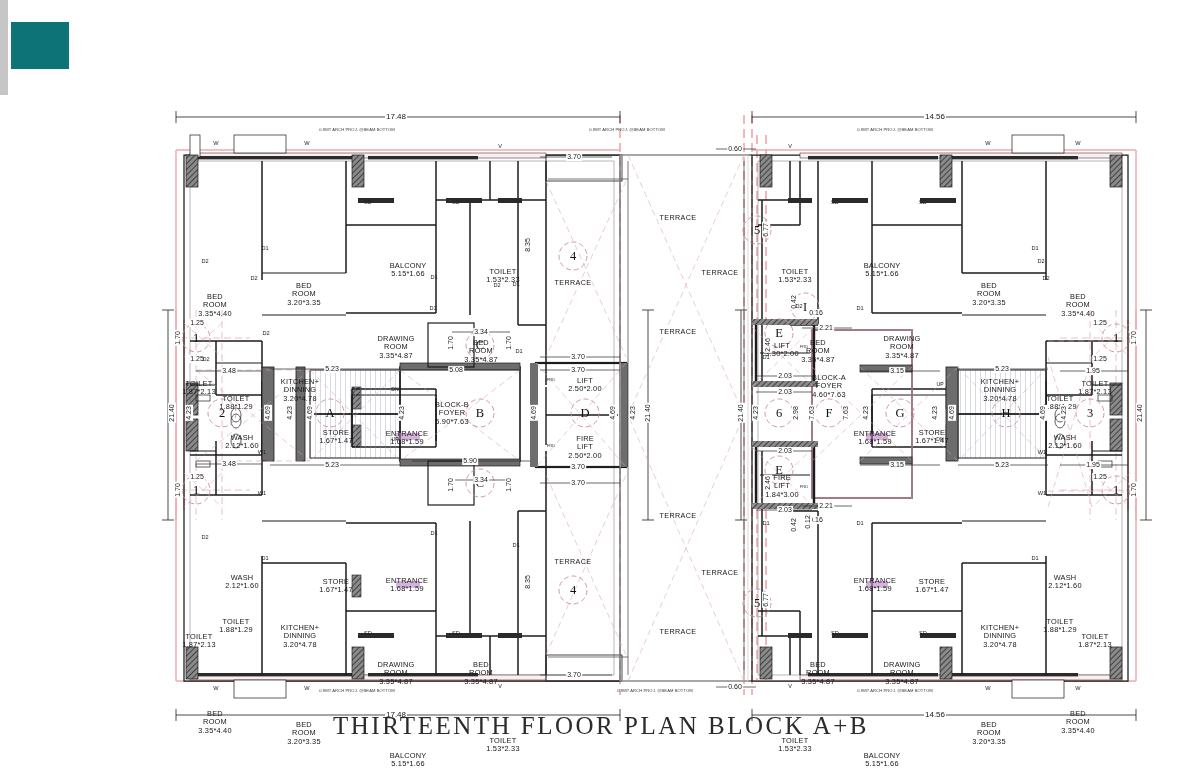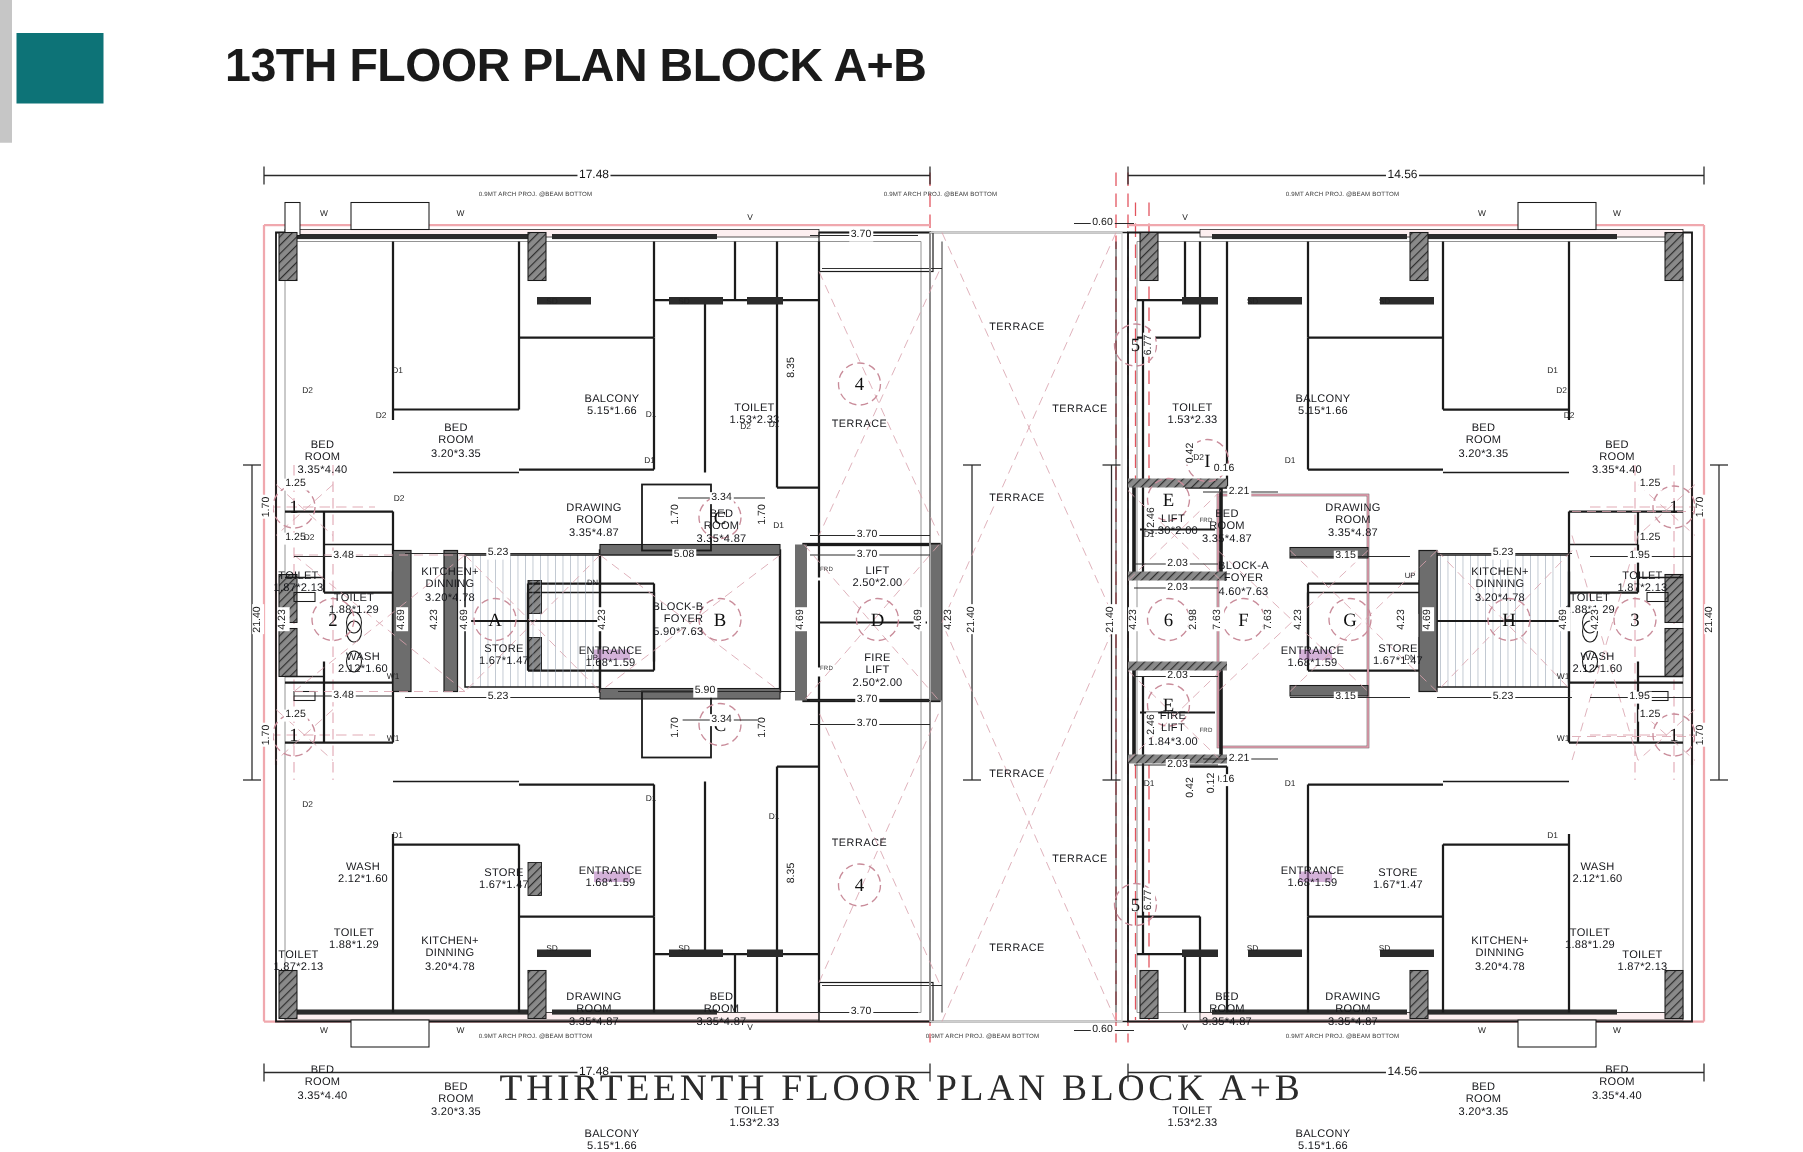--- a/index.html
+++ b/index.html
@@ -50,21 +50,20 @@
   .lbl.terr{font-size:7.2px;letter-spacing:.4px;}
 </style>
 </head>
 <body>
 
 <div id="slide">
 
   <div id="left-rail"></div>
   <div id="accent-block"></div>
 
-  <div id="page-title">13TH FLOOR PLAN BLOCK A+B</div>
 
   <div id="plan">
     <svg width="1202" height="673" viewBox="0 0 1202 673" xmlns="http://www.w3.org/2000/svg">
       <defs>
         <pattern id="hatchWall" width="4" height="4" patternTransform="rotate(45)" patternUnits="userSpaceOnUse">
           <rect width="4" height="4" fill="#8a8a8a"></rect>
           <line x1="0" y1="0" x2="0" y2="4" stroke="#2e2e2e" stroke-width="1.6"></line>
         </pattern>
         <pattern id="hatchStair" width="5" height="5" patternUnits="userSpaceOnUse">
           <line x1="0" y1="0" x2="0" y2="5" stroke="#8e9aaa" stroke-width="0.7"></line>
@@ -548,21 +547,21 @@
       <div class="lbl room" style="left: 875px; top: 490px;">ENTRANCE<b>1.68*1.59</b></div>
       <div class="lbl room" style="left: 1060px; top: 531px;">TOILET<b>1.88*1.29</b></div>
       <div class="lbl room" style="left: 1095px; top: 546px;">TOILET<b>1.87*2.13</b></div>
       <div class="lbl room" style="left: 1000px; top: 541px;">KITCHEN+<br>DINNING<b>3.20*4.78</b></div>
       <div class="lbl room" style="left: 818px; top: 578px;">BED<br>ROOM<b>3.35*4.87</b></div>
       <div class="lbl room" style="left: 902px; top: 578px;">DRAWING<br>ROOM<b>3.35*4.87</b></div>
       <div class="lbl room" style="left: 989px; top: 638px;">BED<br>ROOM<b>3.20*3.35</b></div>
       <div class="lbl room" style="left: 1078px; top: 627px;">BED<br>ROOM<b>3.35*4.40</b></div>
       <div class="lbl room" style="left: 795px; top: 650px;">TOILET<b>1.53*2.33</b></div>
       <div class="lbl room" style="left: 882px; top: 665px;">BALCONY<b>5.15*1.66</b></div>
-      <div class="lbl room" style="left: 452px; top: 318px; text-align: right;">BLOCK-B<br>FOYER<b>5.90*7.63</b></div>
+      <div class="lbl room" style="left: 452px; top: 318px;">BLOCK-B<br>FOYER<b>5.90*7.63</b></div>
       <div class="lbl room" style="left: 585px; top: 290px;">LIFT<b>2.50*2.00</b></div>
       <div class="lbl room" style="left: 585px; top: 352px;">FIRE<br>LIFT<b>2.50*2.00</b></div>
       <div class="lbl room" style="left: 829px; top: 291px;">BLOCK-A<br>FOYER<b>4.60*7.63</b></div>
       <div class="lbl room" style="left: 782px; top: 255px;">LIFT<b>3.30*2.00</b></div>
       <div class="lbl room" style="left: 782px; top: 391px;">FIRE<br>LIFT<b>1.84*3.00</b></div>
       <div class="lbl terr" style="left: 678px; top: 123px;">TERRACE</div>
       <div class="lbl terr" style="left: 573px; top: 188px;">TERRACE</div>
       <div class="lbl terr" style="left: 720px; top: 178px;">TERRACE</div>
       <div class="lbl terr" style="left: 678px; top: 237px;">TERRACE</div>
       <div class="lbl terr" style="left: 678px; top: 421px;">TERRACE</div>

